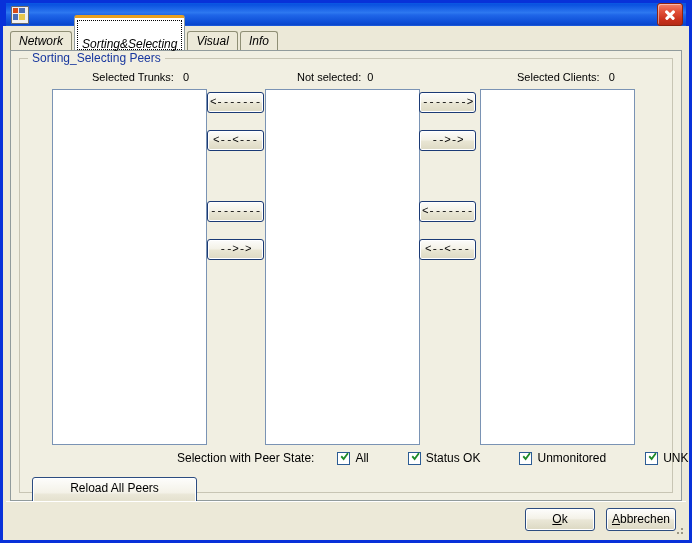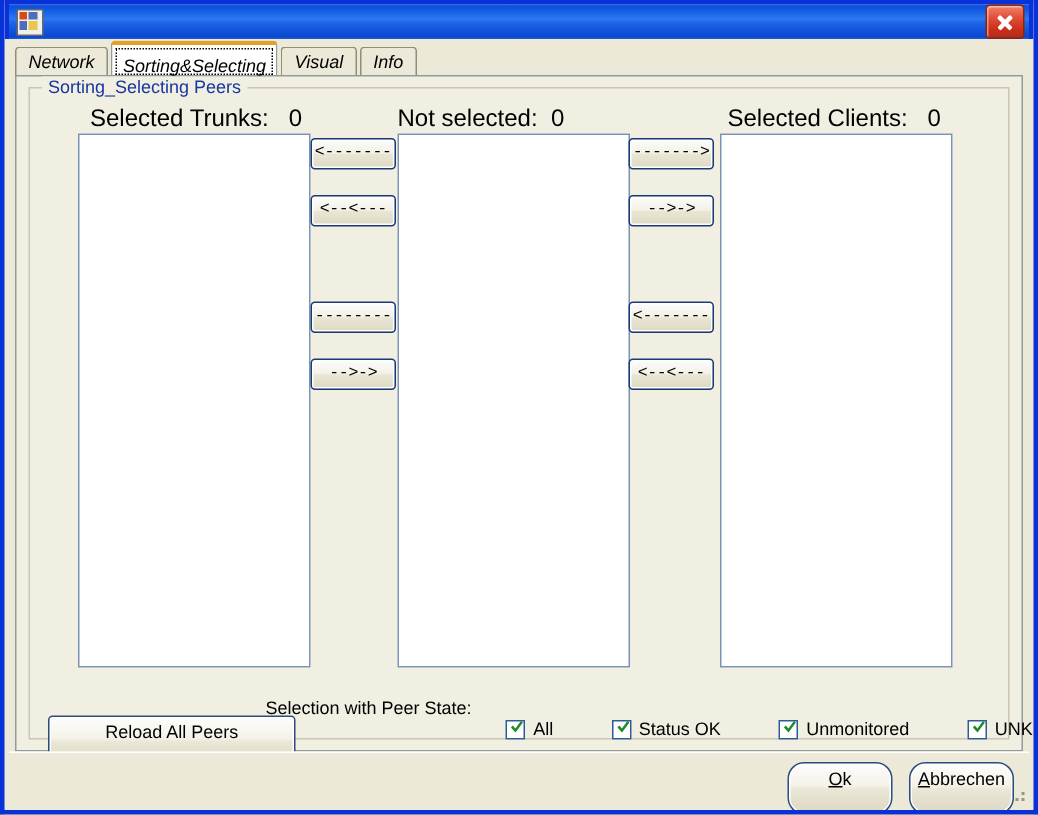--- a/index.html
+++ b/index.html
@@ -131,21 +131,21 @@
     color: #000;
   }
   .tab.active {
     height: 23px;
     line-height: 21px;
     margin-top: -4px;
     background: #FFFFFF;
     border: 1px solid #919B9C;
     border-top: 3px solid #E8A020;
     border-bottom: none;
-    padding: 4px 7px;
+    padding: 16px 7px;
     position: relative;
     z-index: 4;
   }
   .tab.active .focusbox {
     position: absolute;
     left: 2px;
     right: 2px;
     top: 2px;
     bottom: 0px;
     border: 1px dotted #000;
@@ -180,23 +180,24 @@
     background: #F1EFE2;
     padding: 0 4px;
     font-size: 12px;
     color: #18379E;
     white-space: nowrap;
   }
 
   
   .col-header {
     position: absolute;
-    font-size: 16px;
+    font-size: 11px;
     color: #000;
     white-space: nowrap;
+    margin-left: 32px;
   }
   .listbox {
     position: absolute;
     background: #FFFFFF;
     border: 1px solid #7A93B4;
     box-sizing: border-box;
   }
 
   
   .arrow-btn {
@@ -226,21 +227,20 @@
     white-space: nowrap;
     font-size: 12px;
   }
   .cb-label-lead {
     margin-right: 10px;
   }
   .cb-item {
     display: flex;
     align-items: center;
     margin-right: 26px;
-    margin-top: 28px;
   }
   .cb-item:last-child { margin-right: 0; }
   .cb-box {
     width: 13px;
     height: 13px;
     background: #FFFFFF;
     border: 1px solid #2C5C94;
     box-sizing: border-box;
     position: relative;
     margin-right: 5px;
@@ -283,23 +283,22 @@
     right: 0;
     bottom: 0;
     height: 35px;
     background: #ECE9D8;
     border-top: 1px solid #FFFFFF;
   }
   .dlg-btn {
     position: absolute;
     top: 6px;
     width: 70px;
-    height: 35px;
+    height: 23px;
     line-height: 21px;
-    border-radius: 11px;
   }
   .ok-btn { right: 91px; }
   .cancel-btn { right: 10px; }
   .u { text-decoration: underline; }
 
   .grip {
     position: absolute;
     right: 1px;
     bottom: 1px;
     width: 12px;

